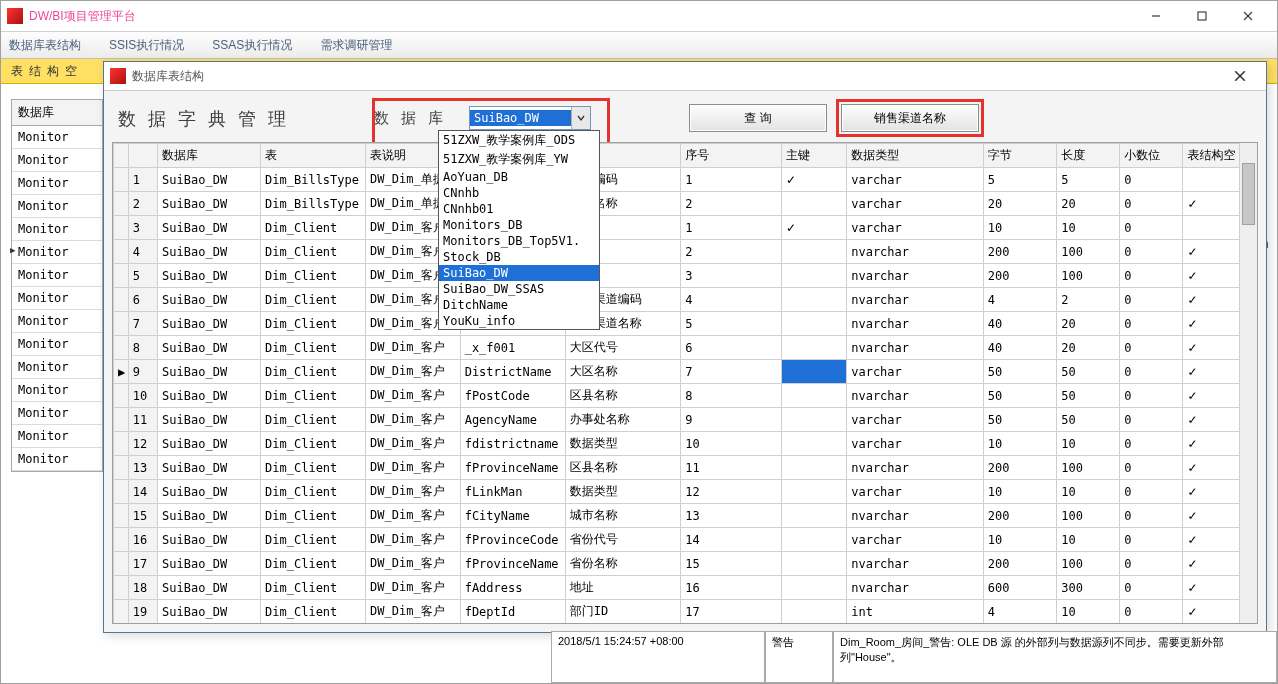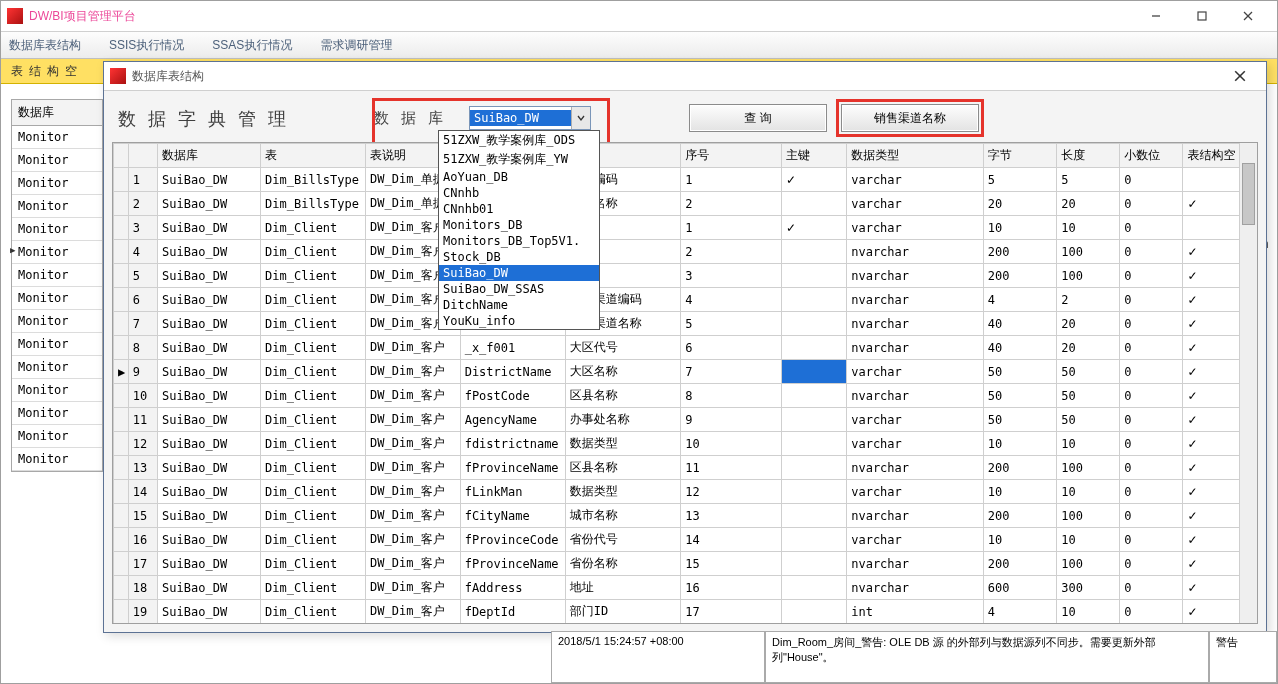--- a/index.html
+++ b/index.html
@@ -523,17 +523,17 @@
           </tbody>
         </table>
       <div class="scroll-v">
           <div class="thumb"></div>
         </div>
     </div>
   </div>
 
   <div class="bottom-area">
     <div class="c" style="width:200px">2018/5/1 15:24:57 +08:00</div>
+    <div class="c" style="width:54px">警告</div>
     <div class="c" style="flex:1">Dim_Room_房间_警告: OLE DB 源 的外部列与数据源列不同步。需要更新外部列"House"。</div>
-    <div class="c" style="width:54px">警告</div>
   </div>
 
 </div>
 
 </body></html>

